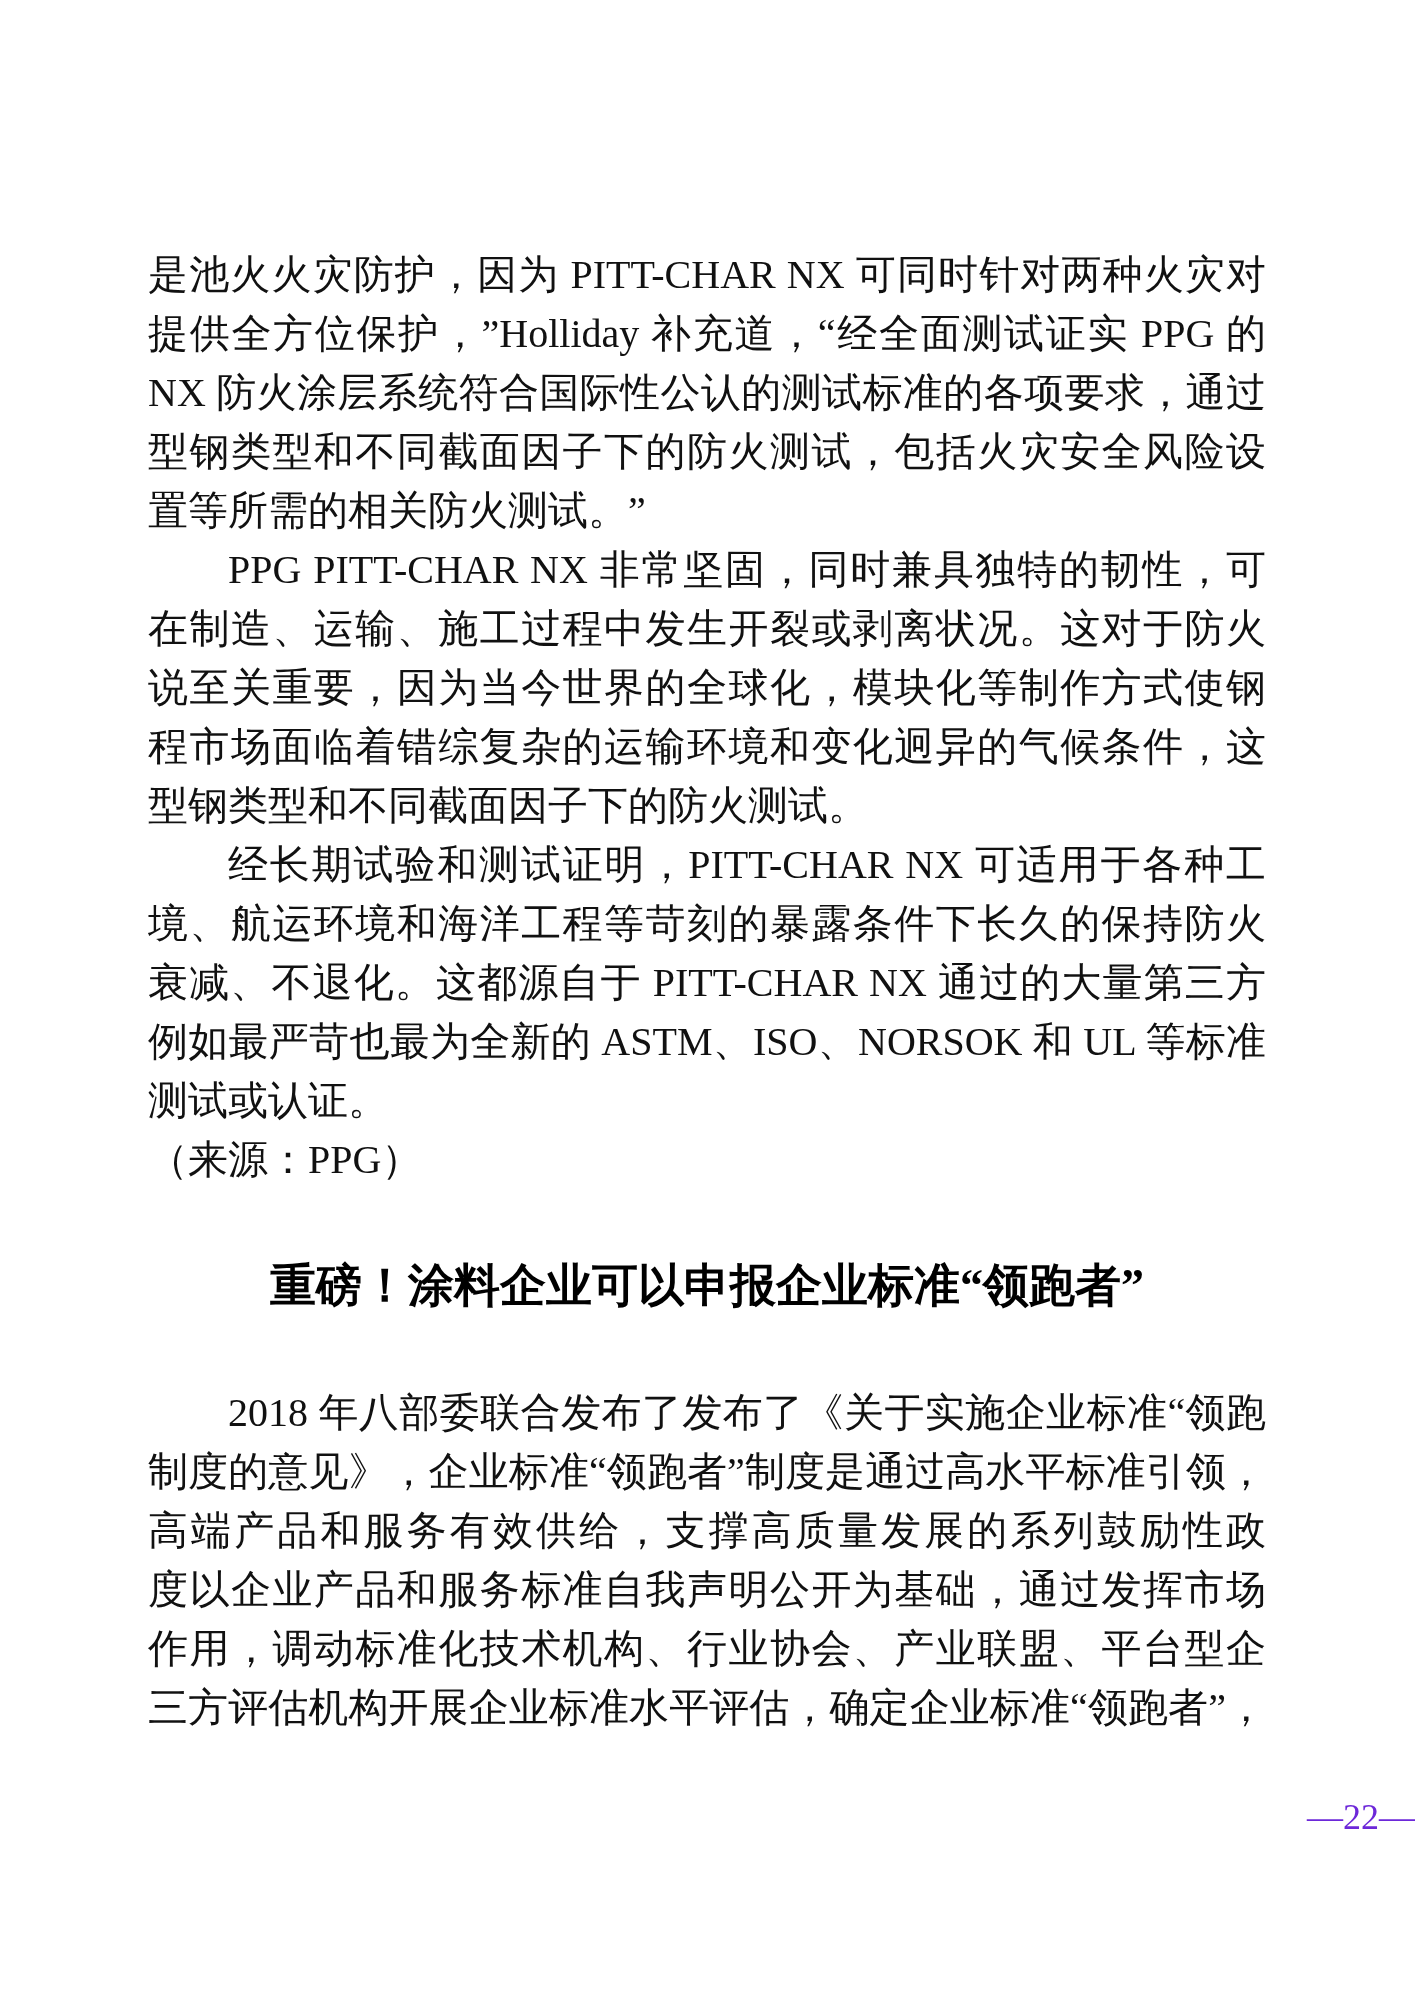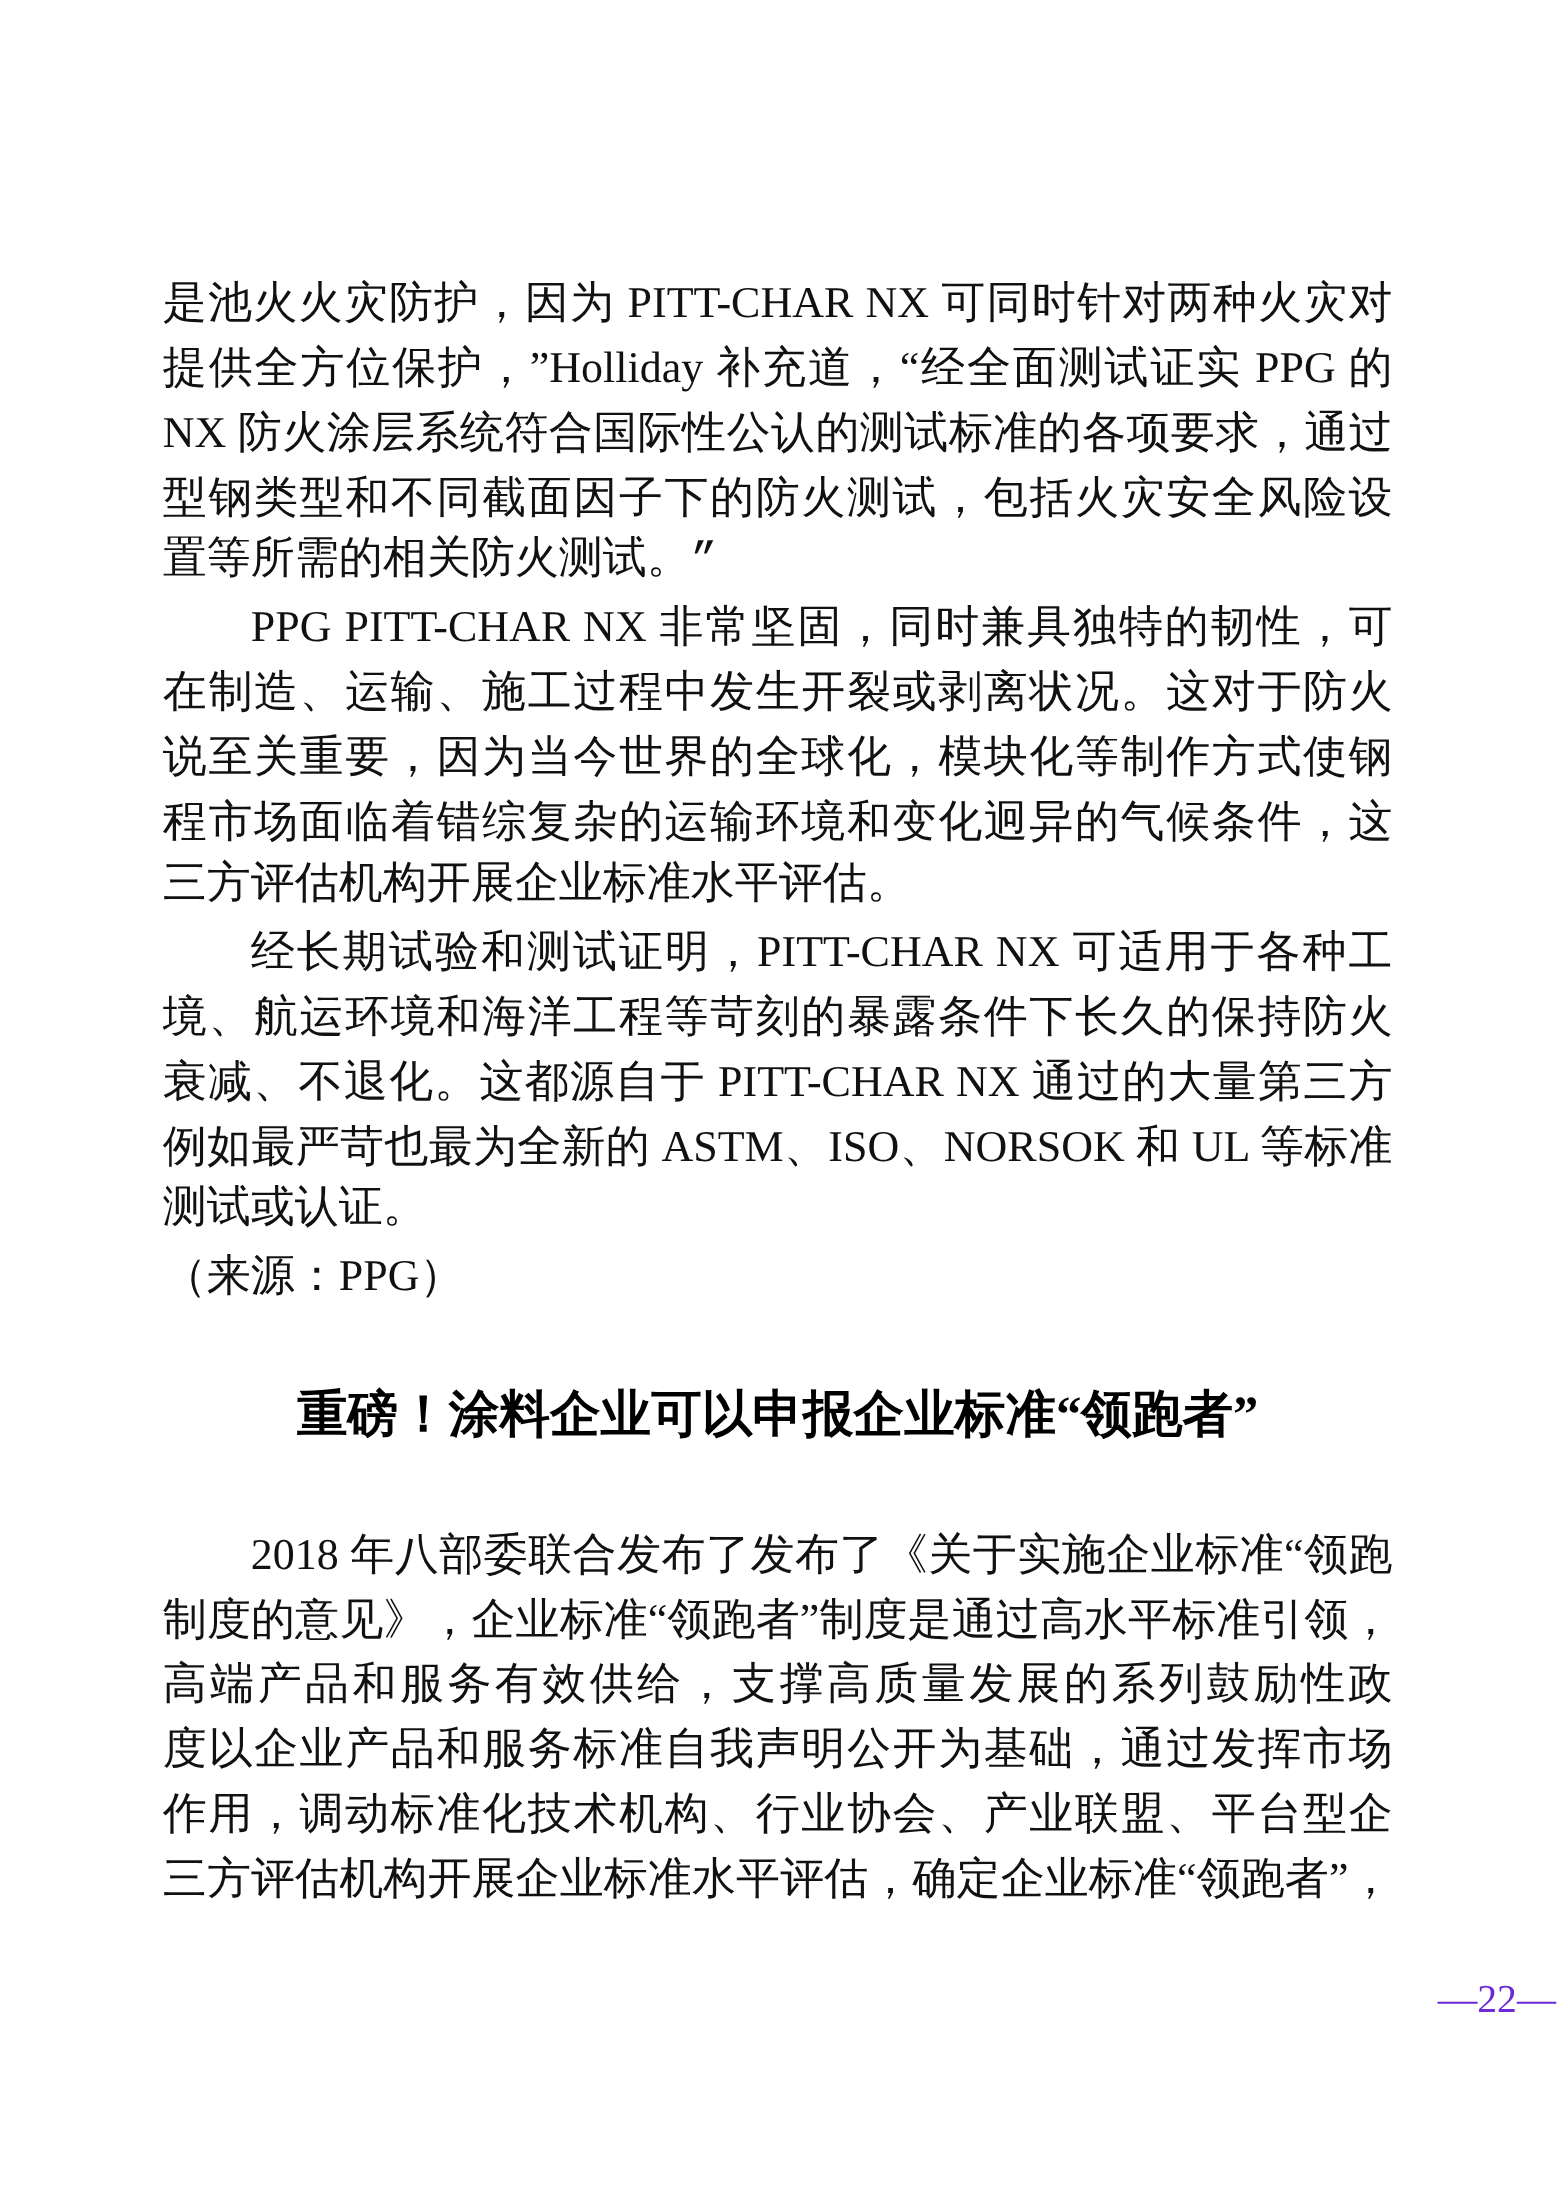--- a/index.html
+++ b/index.html
@@ -26,21 +26,20 @@
   .line {
     height: 59px;
     text-align: justify;
     text-align-last: justify;
     white-space: normal;
     overflow: hidden;
   }
   .line.no-just {
     text-align: center;
     text-align-last: left;
-    font-family: Liberation Mono, monospace;
   }
   .line.indent {
     text-indent: 80px;
   }
   .source-line {
     font-size: 40px;
     line-height: 59px;
     text-align: left;
     padding-right: 80px;
   }
@@ -80,21 +79,21 @@
             <div class="line">提供全方位保护，”Holliday 补充道，“经全面测试证实 PPG 的 Pitt-Char</div>
             <div class="line">NX 防火涂层系统符合国际性公认的测试标准的各项要求，通过各种</div>
             <div class="line">型钢类型和不同截面因子下的防火测试，包括火灾安全风险设备和装</div>
             <div class="line no-just">置等所需的相关防火测试。”</div>
           </div>
           <div class="para">
             <div class="line indent">PPG PITT-CHAR NX 非常坚固，同时兼具独特的韧性，可避免</div>
             <div class="line">在制造、运输、施工过程中发生开裂或剥离状况。这对于防火涂层来</div>
             <div class="line">说至关重要，因为当今世界的全球化，模块化等制作方式使钢结构工</div>
             <div class="line">程市场面临着错综复杂的运输环境和变化迥异的气候条件，这些都对</div>
-            <div class="line no-just">三方评估机构开展企业标准水平评估。</div>
+            <div class="line no-just">型钢类型和不同截面因子下的防火测试。</div>
           </div>
           <div class="para">
             <div class="line indent">经长期试验和测试证明，PITT-CHAR NX 可适用于各种工业环</div>
             <div class="line">境、航运环境和海洋工程等苛刻的暴露条件下长久的保持防火性能不</div>
             <div class="line">衰减、不退化。这都源自于 PITT-CHAR NX 通过的大量第三方检验，</div>
             <div class="line">例如最严苛也最为全新的 ASTM、ISO、NORSOK 和 UL 等标准下的</div>
             <div class="line no-just">测试或认证。</div>
           </div>
         </div>
       <div class="source-line">（来源：PPG）</div>

